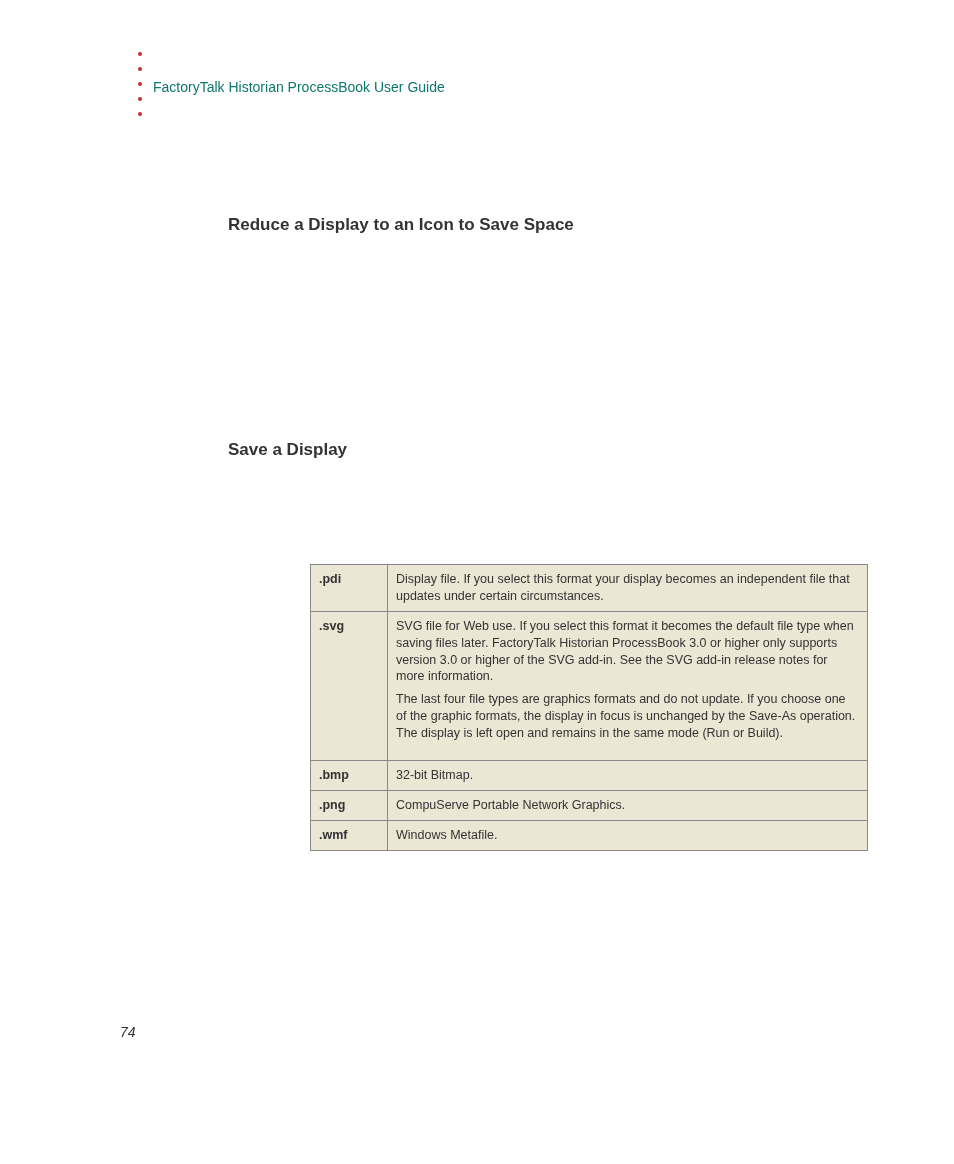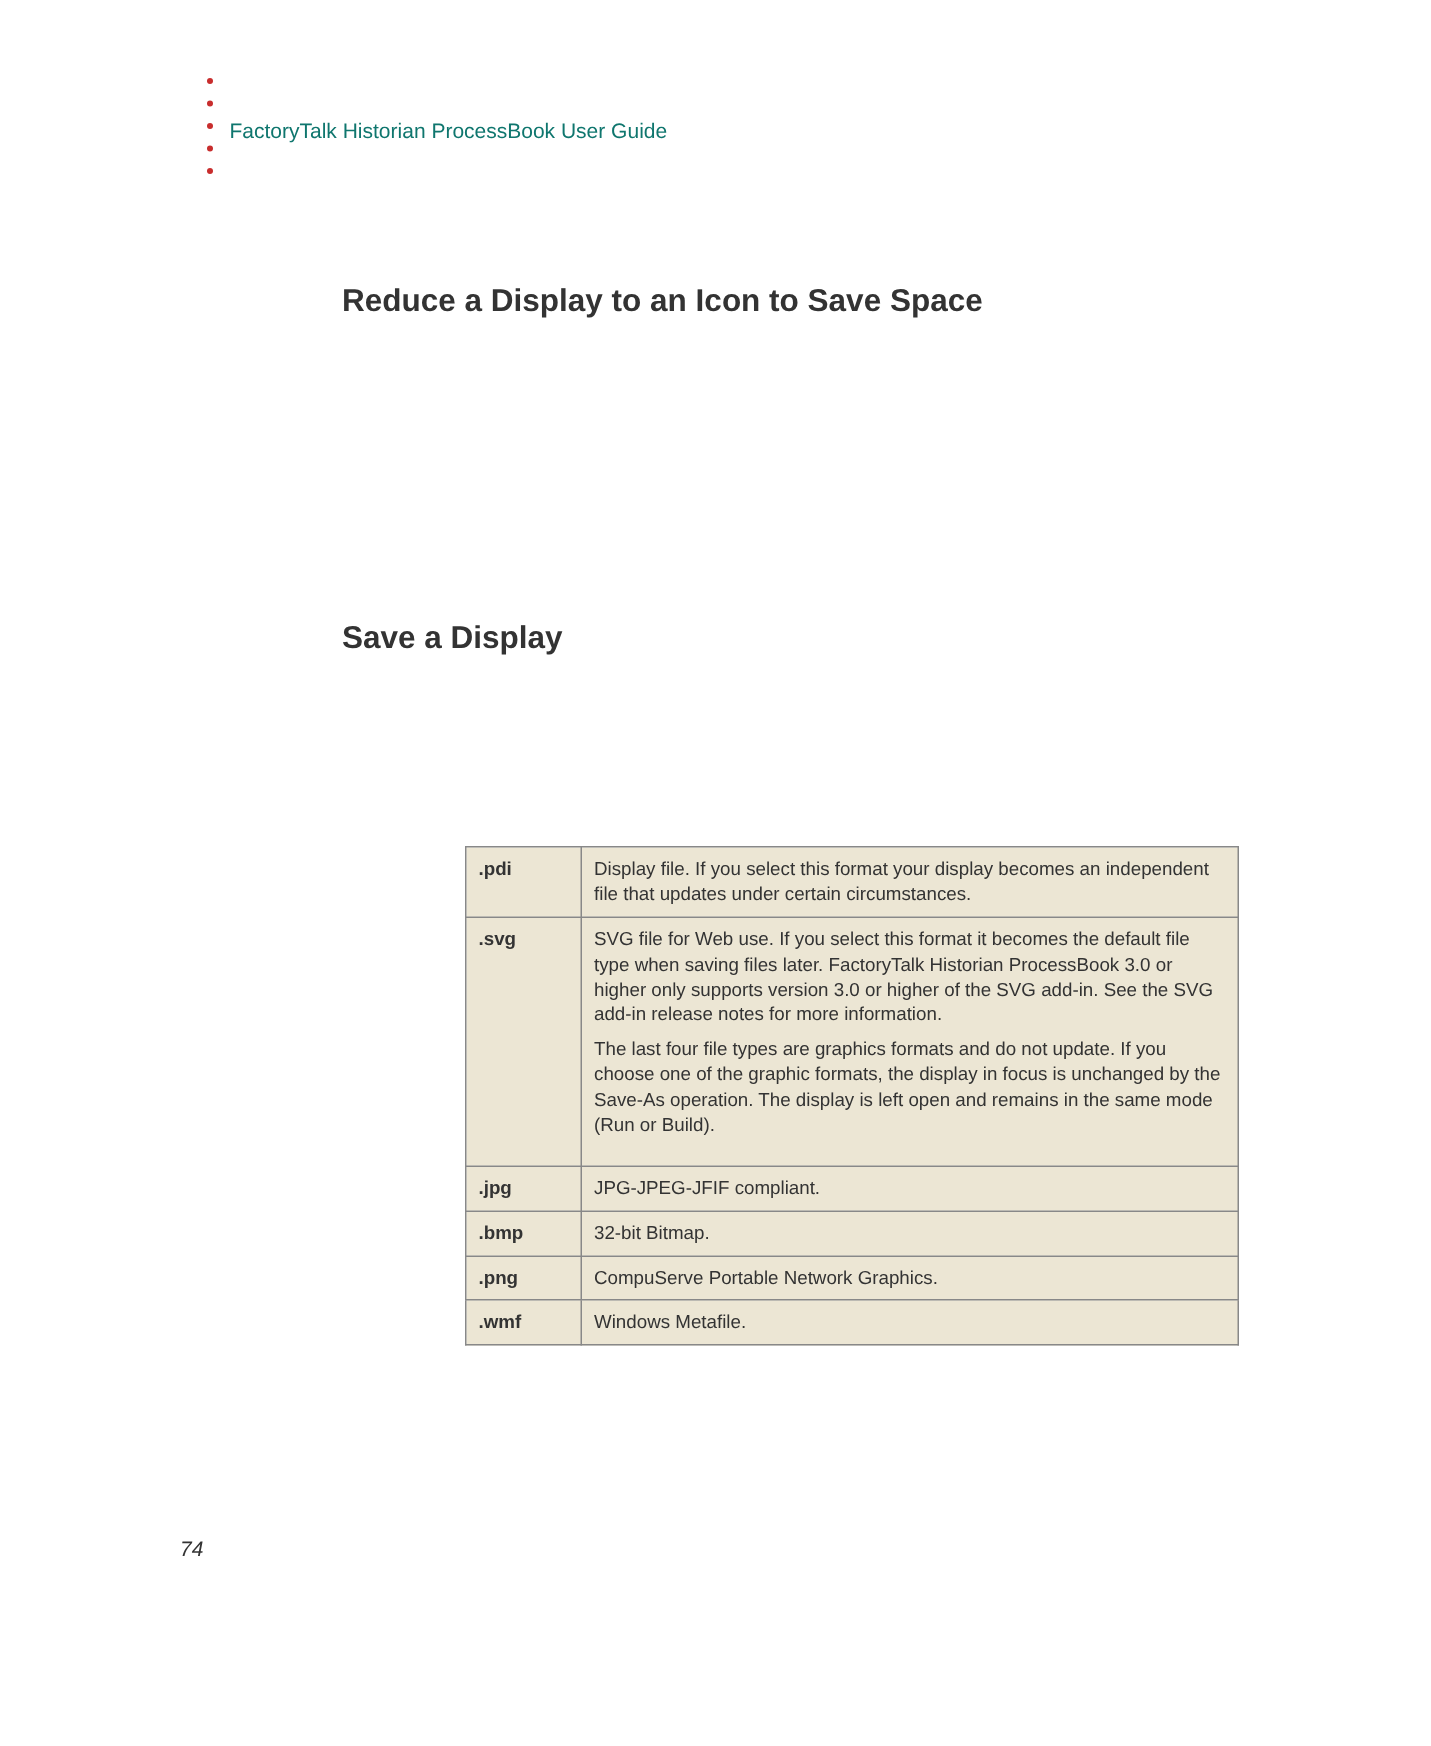--- a/index.html
+++ b/index.html
@@ -29,32 +29,33 @@
   .header-text {
     position: absolute;
     left: 153px;
     top: 79px;
     font-size: 14px;
     color: #0f766e;
   }
   .heading1 {
     position: absolute;
     left: 228px;
-    font-size: 21px;
+    font-size: 17px;
     font-weight: bold;
     color: #333;
     font-family: Verdana, Geneva, sans-serif;
+    margin-top: 26px;
   }
   .h1a { top: 189px; }
   .h1b { top: 414px; }
   .table-wrap {
     position: absolute;
     left: 310px;
     top: 564px;
-    width: 516px;
+    width: 558px;
   }
   table {
     border-collapse: collapse;
     width: 100%;
     font-size: 12.5px;
     line-height: 1.35;
   }
   td {
     border: 1px solid #888;
     padding: 6px 8px;
@@ -105,24 +106,20 @@
       <td>Display file. If you select this format your display becomes an independent file that updates under certain circumstances.</td>
     </tr>
     <tr>
       <td class="ext">.svg</td>
       <td>
         <p>SVG file for Web use. If you select this format it becomes the default file type when saving files later. FactoryTalk Historian ProcessBook 3.0 or higher only supports version 3.0 or higher of the SVG add-in. See the SVG add-in release notes for more information.</p>
         <p>The last four file types are graphics formats and do not update. If you choose one of the graphic formats, the display in focus is unchanged by the Save-As operation. The display is left open and remains in the same mode (Run or Build).</p>
       </td>
     </tr>
     <tr>
-      <td class="ext">.jpg</td>
-      <td>JPG-JPEG-JFIF compliant.</td>
-    </tr>
-    <tr>
       <td class="ext">.bmp</td>
       <td>32-bit Bitmap.</td>
     </tr>
     <tr>
       <td class="ext">.png</td>
       <td>CompuServe Portable Network Graphics.</td>
     </tr>
     <tr>
       <td class="ext">.wmf</td>
       <td>Windows Metafile.</td>

